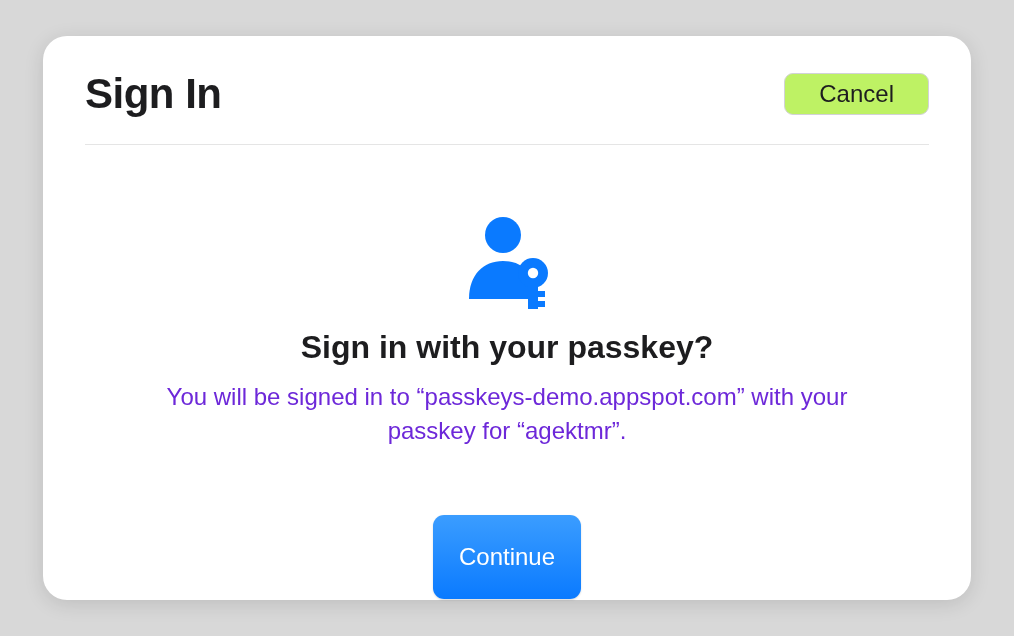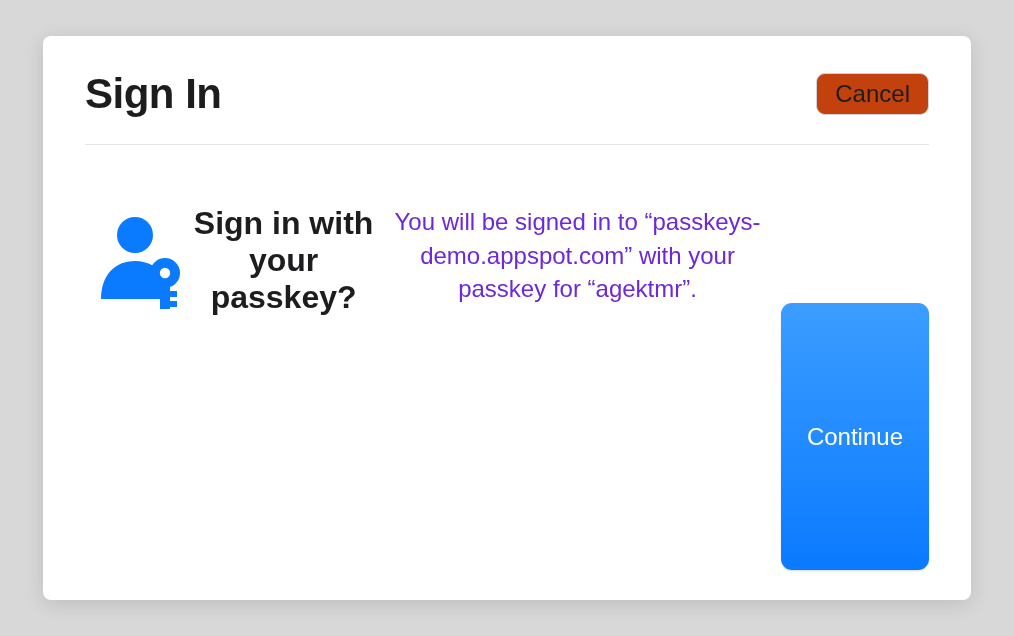--- a/index.html
+++ b/index.html
@@ -14,54 +14,55 @@
       height: 636px;
       display: flex;
       align-items: center;
       justify-content: center;
       overflow: hidden;
     }
     .dialog {
       background: #ffffff;
       width: 928px;
       height: 564px;
-      border-radius: 8px;
+      border-radius: 24px;
       box-shadow: 0 4px 20px rgba(0,0,0,0.12);
       padding: 34px 42px 30px 42px;
       display: flex;
       flex-direction: column;
     }
     .header {
       display: flex;
       justify-content: space-between;
       align-items: center;
       padding-bottom: 26px;
       border-bottom: 1px solid #e5e5e5;
     }
     .title {
       font-size: 42px;
       font-weight: 700;
       color: #1d1d1f;
       letter-spacing: -0.5px;
     }
     .cancel-btn {
-      background: #c2410c;
+      background: #bef264;
       border: 1px solid #d2d2d7;
       border-radius: 9px;
       font-size: 24px;
       font-weight: 400;
       color: #1d1d1f;
-      padding: 6px 18px;
+      padding: 6px 34px;
       cursor: pointer;
       font-family: inherit;
     }
     .body {
       flex: 1;
       display: flex;
-      flex-direction: row;
+      flex-direction: column;
+      align-items: center;
       padding-top: 60px;
     }
     .icon-wrap {
       margin-bottom: 12px;
     }
     .prompt-title {
       font-size: 32px;
       font-weight: 700;
       color: #1d1d1f;
       margin-bottom: 14px;
@@ -69,28 +70,28 @@
     }
     .prompt-desc {
       font-size: 24px;
       font-weight: 400;
       color: #6d28d9;
       text-align: center;
       line-height: 1.4;
       max-width: 760px;
     }
     .continue-btn {
-      margin-top: 98px;
+      margin-top: 68px;
       background: linear-gradient(to bottom, #3b9dff, #0a7aff);
       border: none;
       border-radius: 11px;
       color: #ffffff;
       font-size: 24px;
       font-weight: 500;
-      padding: 10px 26px;
+      padding: 28px 26px;
       cursor: pointer;
       font-family: inherit;
       box-shadow: 0 1px 2px rgba(0,0,0,0.15);
     }
   </style>
 </head>
 <body>
 
 <div class="dialog">
   <div class="header">

